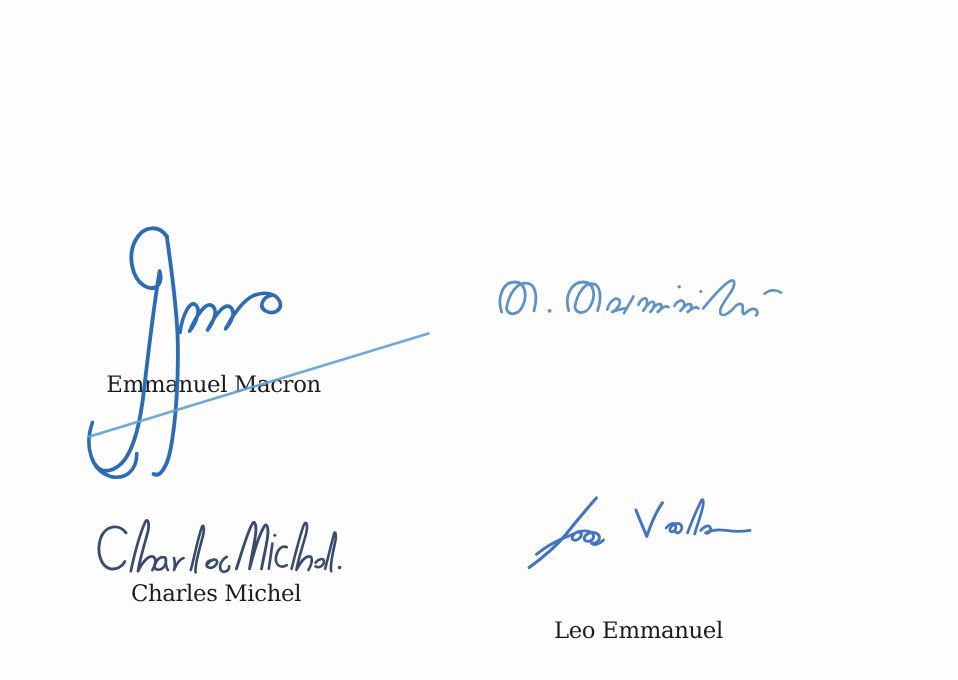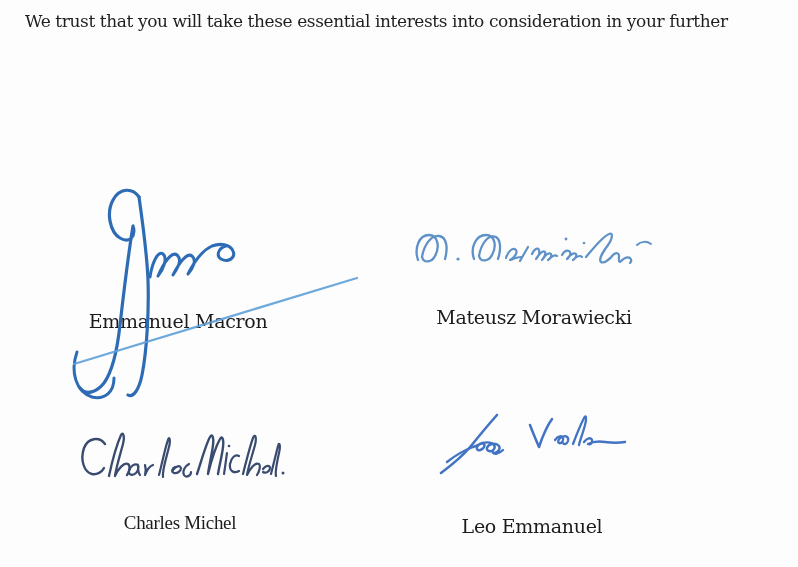--- a/index.html
+++ b/index.html
@@ -15,37 +15,36 @@
   }
   .p1 { left:25px; top:10px; }
   .p2 { left:24px; top:107px; }
   .sig-name {
     position:absolute; width:300px; text-align:center;
     font-size:19px; letter-spacing:-0.3px; color:#1c1c1c; z-index:1;
     white-space:nowrap;
   }
   .name-macron     { left:28px;  top:310px; }
   .name-morawiecki { left:384px; top:306px; }
-  .name-michel     { left:30px;  top:512px;font-family:Liberation Serif, serif; }
+  .name-michel     { left:30px;  top:484px; }
   .name-varadkar   { left:382px; top:515px; }
   svg.sig { position:absolute; z-index:2; overflow:visible; }
   .sig-macron     { left:55px;  top:175px; }
   .sig-morawiecki { left:408px; top:228px; }
   .sig-michel     { left:75px;  top:428px; }
   .sig-varadkar   { left:435px; top:405px; }
   svg.sig path   { fill:none; stroke-linecap:round; stroke-linejoin:round; }
   svg.sig circle { stroke:none; }
 </style>
 </head>
 <body>
 
 <div class="page">
 
   <div class="para p1">
-    <div>We trust that you will take these essential interests into consideration in your further</div>
   </div>
 
 
   <svg class="sig sig-macron" width="310" height="230" viewBox="0 0 310 230">
     <path d="M 84,22 C 78,13 65,12 58,25 C 51,38 55,57 65,63 C 75,69 81,61 78,51 C 74,75 69,115 65,150 C 62,177 57,197 49,208 C 42,217 31,221 25,213" stroke-width="3.2" stroke="#2d6cb5"></path>
     <path d="M 84,22 C 88,50 92,80 93,105 C 94,135 92,175 87,200 C 84,215 78,223 73,220" stroke-width="3.2" stroke="#2d6cb5"></path>
     <path d="M 22,177 C 15,197 21,217 37,222 C 50,225 59,217 59,203" stroke-width="3" stroke="#2d6cb5"></path>
     <path d="M 95,102 C 97,88 103,75 108,79 C 113,83 108,95 103,101 C 109,87 117,76 122,80 C 127,84 123,93 118,100 C 124,88 132,77 137,81 C 142,85 138,93 133,99 C 139,87 148,75 157,71 C 165,68 175,69 178,76 C 181,83 173,88 166,84 C 161,81 163,73 171,71" stroke-width="3" stroke="#2d6cb5"></path>
     <path d="M 19,189 C 95,165 215,130 302,103" stroke-width="2.2" opacity="0.9" stroke="#5ea0d8"></path>
   </svg>
@@ -85,17 +84,16 @@
   <svg class="sig sig-varadkar" width="200" height="75" viewBox="0 0 200 75">
     <path d="M 62,10 C 54,19 44,31 36,41 C 27,52 14,62 6,68" stroke-width="2.6" stroke="#4374c4"></path>
     <path d="M 12,57 C 22,49 30,45 38,42 C 44,40 47,37 49,39 C 51,42 46,46 43,45 C 40,44 43,39 47,38 C 52,37 57,37 59,40 C 61,43 58,47 54,46 C 50,45 52,40 57,39 C 62,38 66,41 64,45 C 62,48 57,49 58,47 C 59,50 64,49 68,45" stroke-width="2.4" stroke="#4374c4"></path>
     <path d="M 95,20 C 98,28 101,35 104,42 C 107,33 112,21 117,14" stroke-width="2.5" stroke="#4374c4"></path>
     <path d="M 120,35 C 123,31 127,30 128,33 C 129,36 126,39 124,38 C 122,37 124,33 127,32 C 131,30 134,32 133,36 C 132,39 129,40 128,38" stroke-width="2.3" stroke="#4374c4"></path>
     <path d="M 138,39 C 141,31 145,21 149,13 C 151,9 152,13 150,20 C 148,28 145,35 144,40" stroke-width="2.3" stroke="#4374c4"></path>
     <path d="M 149,37 C 152,33 156,32 157,35 C 158,38 155,40 153,39 C 157,37 163,36 170,37 C 177,38 184,38 190,37" stroke-width="2.4" stroke="#4374c4"></path>
   </svg>
 
   <div class="sig-name name-macron">Emmanuel Macron</div>
-  <div class="sig-name name-morawiecki">Mateusz Morawiecki</div>
   <div class="sig-name name-michel">Charles Michel</div>
   <div class="sig-name name-varadkar">Leo Emmanuel</div>
 
 </div>
 
 </body></html>

